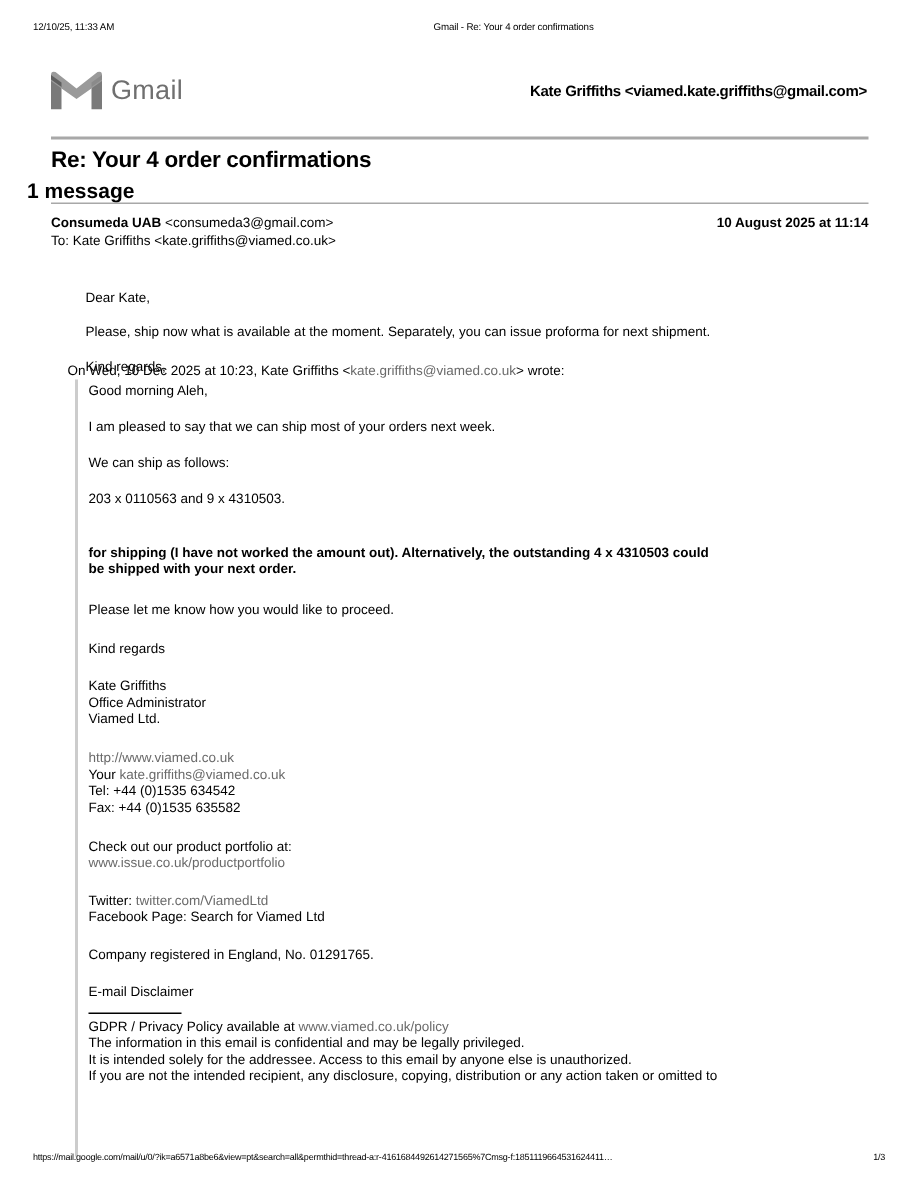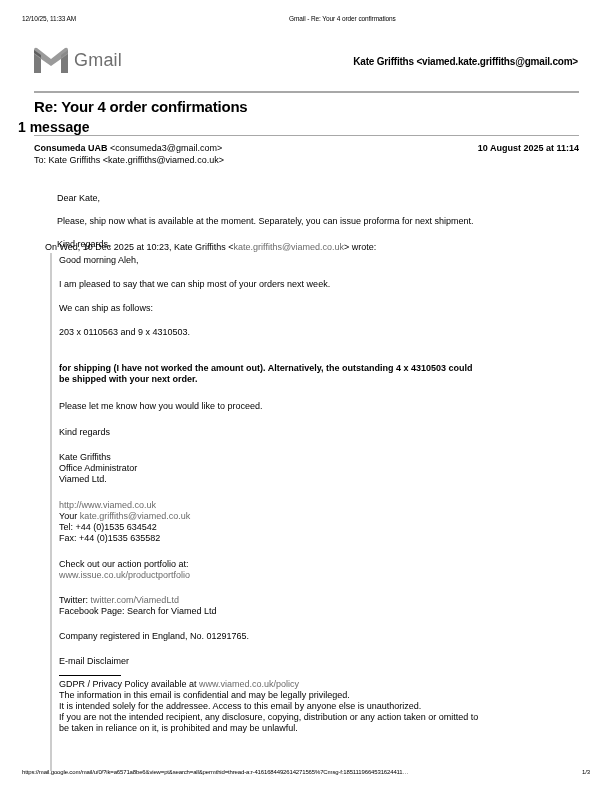--- a/index.html
+++ b/index.html
@@ -101,30 +101,29 @@
   <div class="blk bold" style="top:121px">be shipped with your next order.</div>
   <div class="blk" style="top:148px">Please let me know how you would like to proceed.</div>
   <div class="blk" style="top:174px">Kind regards</div>
   <div class="blk" style="top:199px">Kate Griffiths</div>
   <div class="blk" style="top:210px">Office Administrator</div>
   <div class="blk" style="top:221px">Viamed Ltd.</div>
   <div class="blk link" style="top:247px">http://www.viamed.co.uk</div>
   <div class="blk" style="top:258px"><span>Your </span><span class="link">kate.griffiths@viamed.co.uk</span></div>
   <div class="blk" style="top:269px">Tel: +44 (0)1535 634542</div>
   <div class="blk" style="top:280px">Fax: +44 (0)1535 635582</div>
-  <div class="blk" style="top:306px">Check out our action portfolio at:</div>
+  <div class="blk" style="top:306px">Check out our product portfolio at:</div>
   <div class="blk link" style="top:317px">www.issue.co.uk/productportfolio</div>
   <div class="blk" style="top:342px"><span>Twitter: </span><span class="link">twitter.com/ViamedLtd</span></div>
   <div class="blk" style="top:353px">Facebook Page: Search for Viamed Ltd</div>
   <div class="blk" style="top:378px">Company registered in England, No. 01291765.</div>
   <div class="blk" style="top:403px">E-mail Disclaimer</div>
   <div class="disc-rule" style="top:422px"></div>
   <div class="blk" style="top:426px"><span>GDPR / Privacy Policy available at </span><span class="link">www.viamed.co.uk/policy</span></div>
   <div class="blk" style="top:437px">The information in this email is confidential and may be legally privileged.</div>
   <div class="blk" style="top:448px">It is intended solely for the addressee. Access to this email by anyone else is unauthorized.</div>
   <div class="blk" style="top:459px">If you are not the intended recipient, any disclosure, copying, distribution or any action taken or omitted to</div>
-  <div class="blk" style="top:470px">be taken in reliance on it, is prohibited and may be unlawful.</div>
 </div>
 
 <div class="print-footer">
   <span class="url">https://mail.google.com/mail/u/0/?ik=a6571a8be6&amp;view=pt&amp;search=all&amp;permthid=thread-a:r-4161684492614271565%7Cmsg-f:1851119664531624411…</span>
   <span class="page">1/3</span>
 </div>
 
 </body></html>

